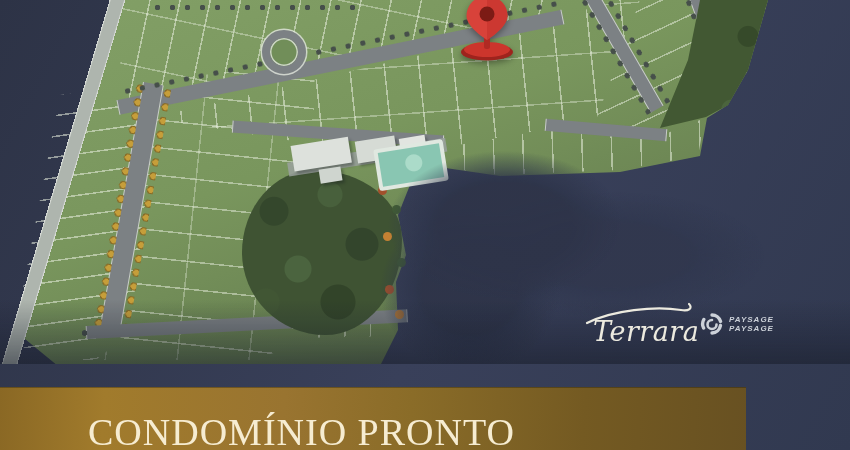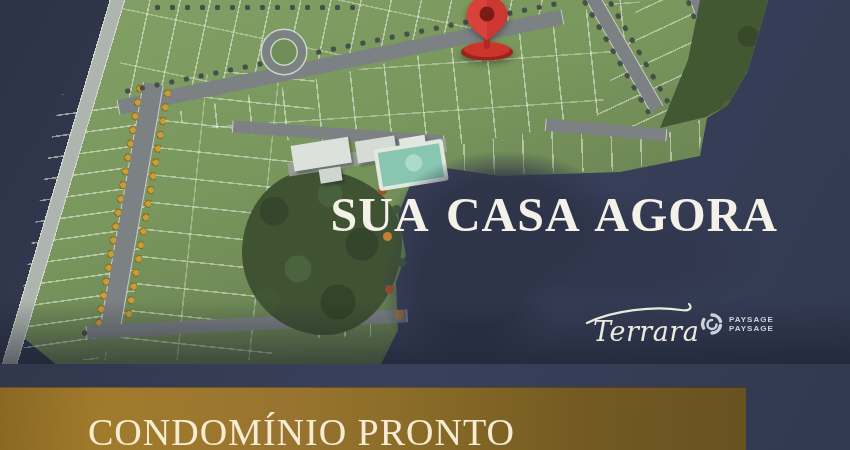--- a/index.html
+++ b/index.html
@@ -81,21 +81,21 @@
   .bottom-shade{left:0;top:300px;width:850px;height:64px;
     background:linear-gradient(180deg,rgba(24,29,44,0) 0,rgba(24,29,44,.55) 100%);}
   .pin{position:absolute;left:456px;top:-2px;filter:blur(.3px) drop-shadow(0 3px 3px rgba(0,0,0,.35));}
   
   .headline{position:absolute;right:72px;top:190px;text-align:right;color:#f3f1e8;
     font-weight:700;font-size:48px;line-height:50px;letter-spacing:1px;word-spacing:6px;}
   .terrara{position:absolute;left:583px;top:296px;}
   .terrara text{font-family:"DejaVu Serif",serif;font-style:italic;font-size:27px;fill:#eceadf;letter-spacing:.5px;}
   .paysage{position:absolute;left:700px;top:312px;display:flex;align-items:center;gap:5px;}
   .paysage .labels{font-family:"Liberation Sans",sans-serif;font-size:8px;font-weight:700;
-    letter-spacing:1px;color:#ccd1d9;line-height:9px;}
+    letter-spacing:1px;color:#ccd1d9;line-height:9px;font-style:italic;}
   
   .bar{position:absolute;left:0;top:363px;width:746px;height:87px;
     background:linear-gradient(93deg,#8a6824 0%,#a17b2c 14%,#997430 38%,#8a6c28 55%,#745a22 78%,#685122 100%);
     border-top:1px solid rgba(30,25,10,.35);color:#f6ecd1;margin-top:24px;}
   .bar-label{position:absolute;left:88px;top:50%;transform:translateY(-50%);
     font-size:38px;letter-spacing:1px;white-space:nowrap;}
   .bar-right{position:absolute;left:540px;width:256px;top:50%;transform:translateY(-50%);text-align:center;}
   .bar-price{font-size:42px;line-height:42px;}
   .bar-lot{font-size:23px;line-height:26px;letter-spacing:1.5px;}
 </style>
@@ -166,21 +166,20 @@
       <ellipse cx="31" cy="54" rx="26" ry="8.5" fill="#9e231d"></ellipse>
       <ellipse cx="31" cy="51.5" rx="23" ry="7.5" fill="#cc352c"></ellipse>
       <rect x="28" y="34" width="6" height="17" rx="2.5" fill="#b02a23"></rect>
       <path d="M31 -2 C 19 -2 10.5 7 10.5 18 C 10.5 29.5 31 42 31 42 C 31 42 51.5 29.5 51.5 18 C 51.5 7 43 -2 31 -2 Z" fill="#d8423a"></path>
       <path d="M31 -2 C 43 -2 51.5 7 51.5 18 C 51.5 29.5 31 42 31 42 L 31 -2 Z" fill="#c3322a" opacity="0.55"></path>
       <circle cx="31" cy="16" r="7.5" fill="#7c1b15"></circle>
     </svg>
   </div>
 
   <div class="headline">
-    <div>SUA CASA AGORA</div>
   </div>
 
   <svg class="terrara" width="125" height="54" viewBox="0 0 125 54">
     <path d="M4 27 C 30 14, 72 10, 98 14 C 106 15.5, 110 12, 106 8" stroke="#eceadf" stroke-width="2.2" fill="none" stroke-linecap="round"></path>
     <text x="10" y="45">Terrara</text>
   </svg>
 
   <div class="paysage">
     <svg width="24" height="24" viewBox="0 0 24 24">
       <g stroke="#ccd1d9" fill="none" stroke-linecap="round">

